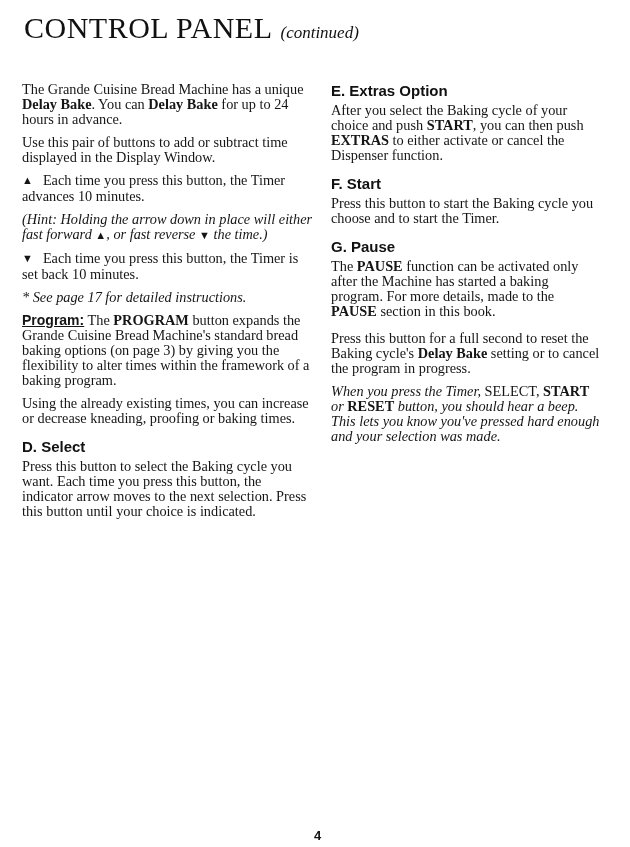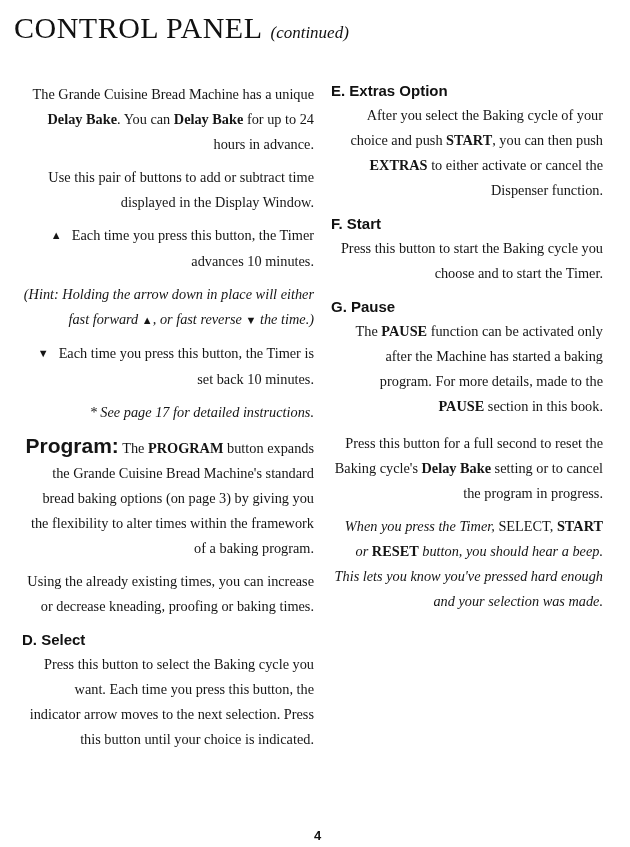--- a/index.html
+++ b/index.html
@@ -2,42 +2,42 @@
 <html><head>
   <meta charset="utf-8">
   <style>
     html, body { margin: 0; padding: 0; background: #ffffff; }
     body {
       width: 630px; height: 847px; position: relative; overflow: hidden;
       color: #111111;
       font-family: "Liberation Serif", "DejaVu Serif", serif;
     }
     .page-title {
-      position: absolute; left: 14px; top: 11px;
+      position: absolute; left: 24px; top: 11px;
       font-family: "Liberation Serif", serif;
       font-size: 30px; letter-spacing: 0.5px; font-weight: normal;
       white-space: nowrap; color: #111;
     }
     .page-title .sub {
       font-style: italic; font-size: 17px; margin-left: 8px; letter-spacing: 0;
     }
     .col { position: absolute; top: 82px; }
     .col-left { left: 22px; width: 292px; }
     .col-right { left: 331px; width: 272px; }
     h3 {
       font-family: "Liberation Sans", "DejaVu Sans", sans-serif;
       font-weight: bold; font-size: 15px; margin: 0 0 4px 0; color: #111;
     }
     p {
-      font-size: 14.3px; line-height: 25px; margin: 0 0 8px 0; color: #151515; text-align: right;
+      font-size: 14.3px; line-height: 15px; margin: 0 0 8px 0; color: #151515;
     }
     .b { font-weight: bold; }
     .i { font-style: italic; }
     .bi { font-style: italic; font-weight: normal; }
-    .sans-b { font-family: "Liberation Sans", sans-serif; font-weight: bold; font-size: 21px; }
+    .sans-b { font-family: "Liberation Sans", sans-serif; font-weight: bold; font-size: 14px; text-decoration: underline; }
     .arrow { font-size: 11px; margin-right: 10px; position: relative; top: -1px; }
     .page-number {
       position: absolute; left: 314px; top: 828px;
       font-family: "Liberation Sans", sans-serif; font-weight: bold; font-size: 13px;
     }
     .sec { margin-bottom: 12px; }
   </style>
 </head>
 <body>
 

